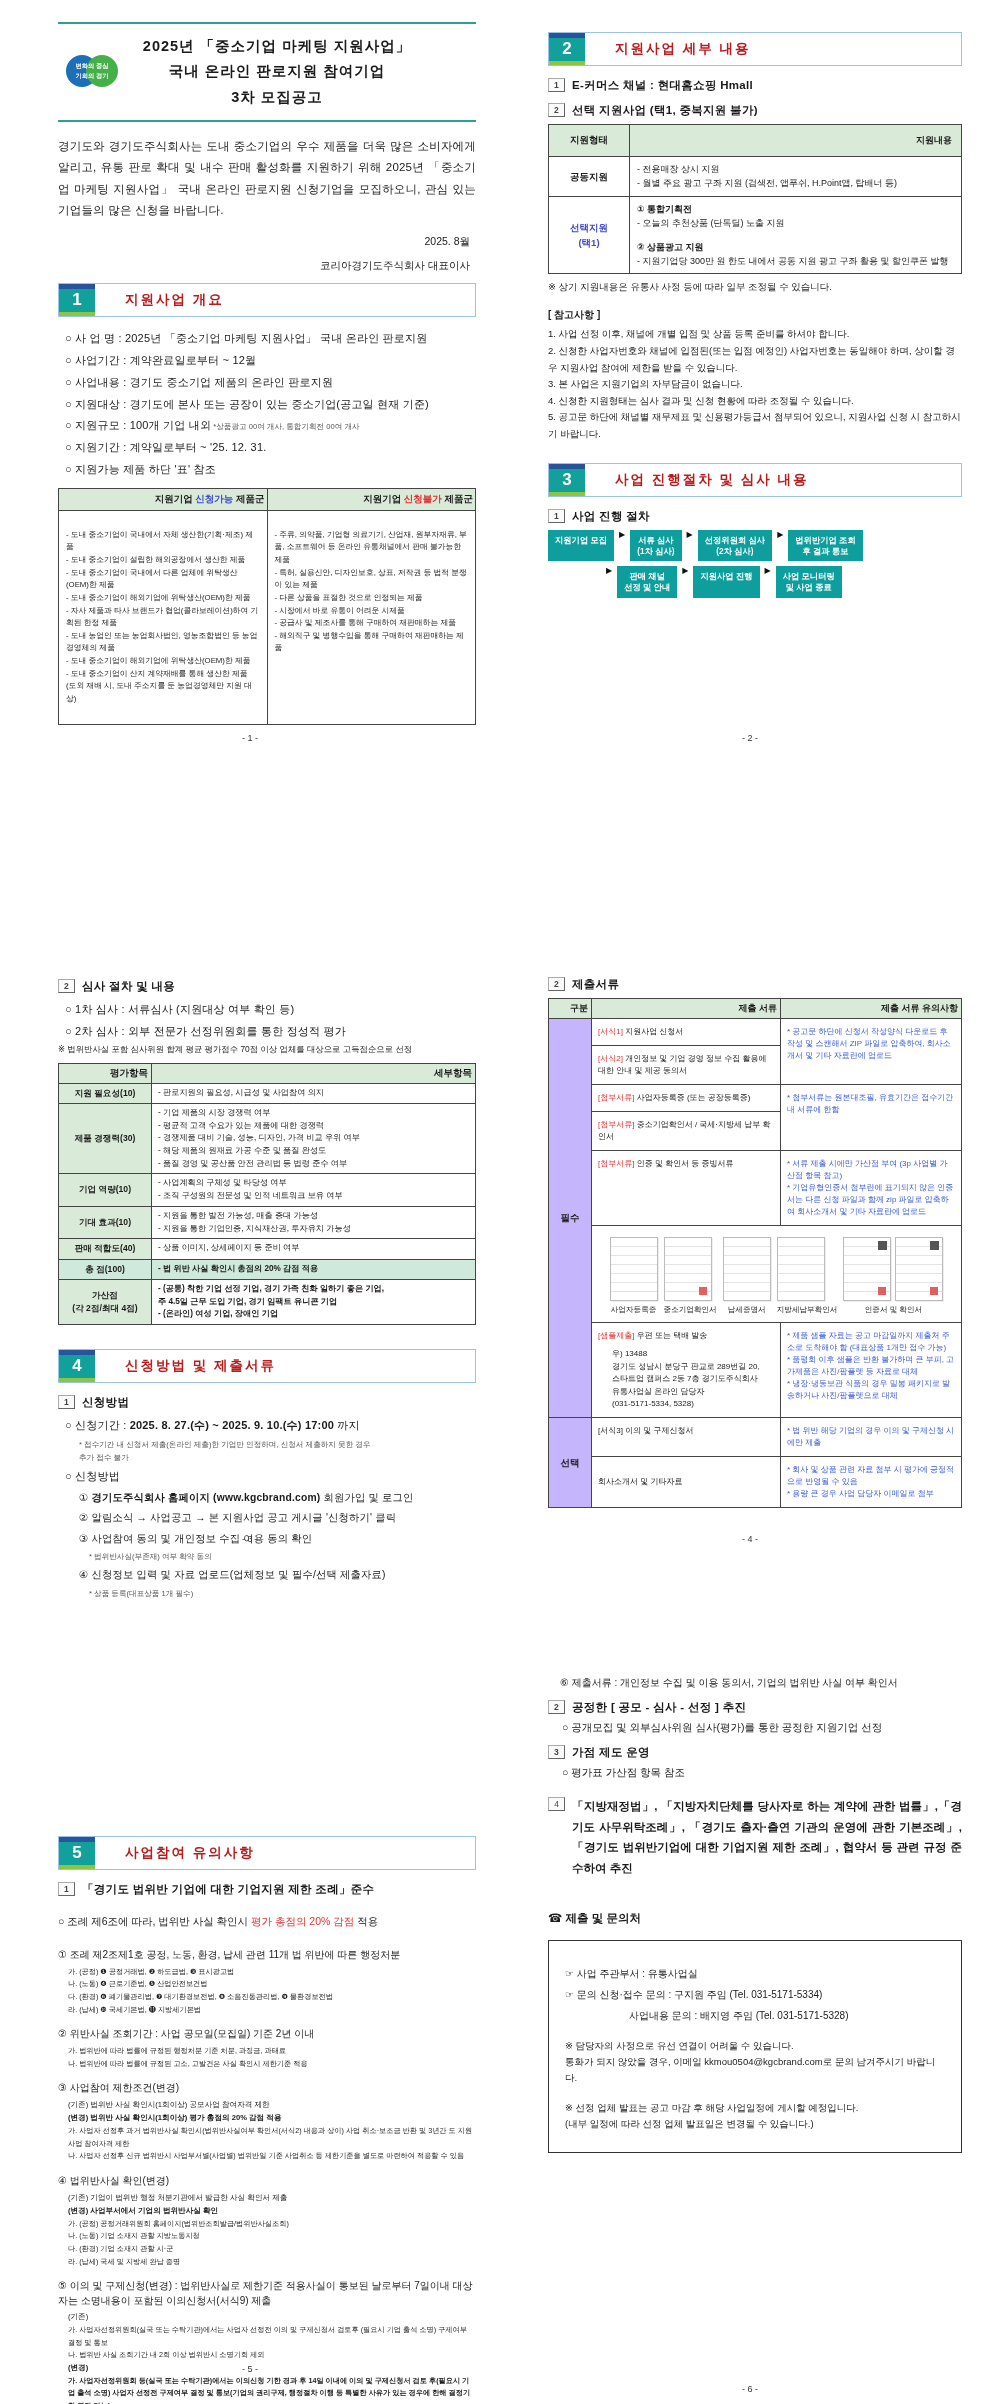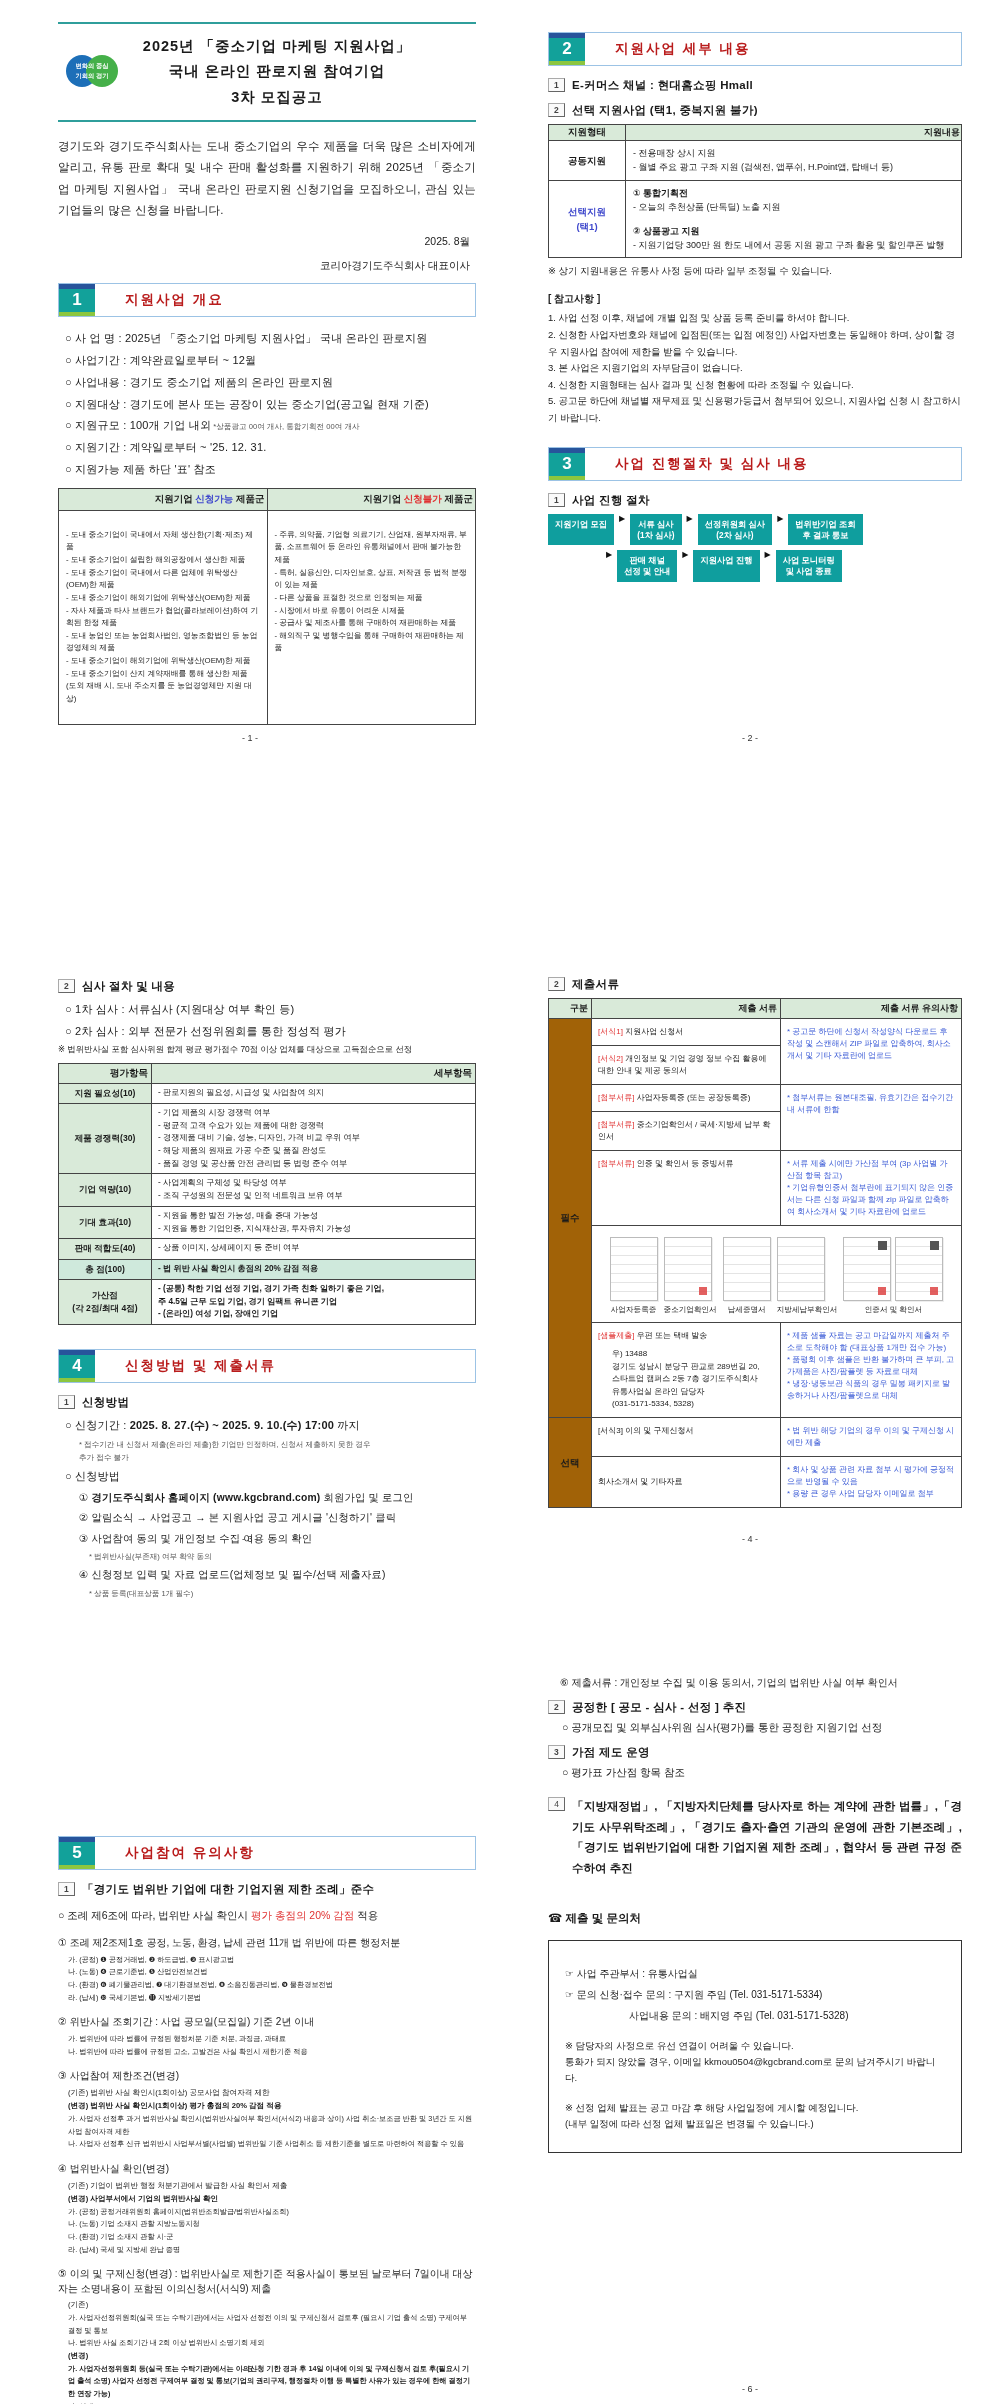--- a/index.html
+++ b/index.html
@@ -40,21 +40,21 @@
   .ltxt{position:absolute;left:0;top:9px;width:56px;text-align:center;color:#fff;font-size:6.3px;font-weight:bold;line-height:1.55;}
   .intro{font-size:11.5px;line-height:1.85;margin-top:14px;text-align:justify;letter-spacing:.2px;}
   .dateline{text-align:right;font-size:10.5px;margin-top:14px;padding-right:6px;}
   .signline{text-align:right;font-size:10.5px;margin-top:10px;margin-bottom:10px;padding-right:6px;}
   .blist{font-size:11px;line-height:1.8;letter-spacing:.2px;margin:4px 0 8px;}
   .blist>div{margin:2px 7px;}
   .t1 th{font-size:9.5px;padding:4px 2px;}
   .t1 td{font-size:7.8px;line-height:1.62;padding:18px 7px;}
 
   
-  .t2 th{font-size:9px;padding:1px;}
+  .t2 th{font-size:9px;padding:9px;}
   .t2 td{font-size:9px;padding:5px 7px;line-height:1.6;}
   .t2 .c1{width:62px;text-align:center;font-weight:bold;vertical-align:middle;font-size:9.5px;}
   .note-s{font-size:9.5px;margin:7px 0 14px;color:#222;}
   .refs{font-size:9.5px;line-height:1.75;}
   .reft{font-weight:bold;font-size:10px;margin:12px 0 4px;}
   .flow{margin:6px 0;}
   .frow{display:flex;gap:5px;margin:5px 0;}
   .frow2{margin-left:58px;}
   .fbox{background:#0f9e9e;color:#fff;font-weight:bold;font-size:8.3px;line-height:1.3;text-align:center;padding:5px 7px;white-space:pre-line;}
   .farw{color:#111;font-size:8px;}
@@ -63,34 +63,34 @@
   .note8{font-size:8.4px;margin:2px 0 8px;color:#222;}
   .t3 th{font-size:9.5px;padding:3px;}
   .t3 .ic{width:86px;background:#d9ead9;text-align:center;font-weight:bold;font-size:8.6px;vertical-align:middle;padding:3px 2px;}
   .t3 td{font-size:8.2px;line-height:1.55;padding:3px 6px;}
   .t3 .tot td{background:#cfe9dc;font-weight:bold;}
   .m0{margin-top:0}
 
   
   .t4 th{font-size:9px;padding:3px;}
   .t4 td{font-size:8px;line-height:1.5;padding:7px 6px;}
-  .t4 .grp{width:30px;background:#a16207;text-align:center;font-weight:bold;font-size:9.5px;vertical-align:middle;}
+  .t4 .grp{width:30px;background:#c4b5fd;text-align:center;font-weight:bold;font-size:9.5px;vertical-align:middle;}
   .t4 .note{width:168px;color:#3b5bd6;}
   .addr{margin-top:6px;padding-left:14px;line-height:1.55;}
   .thumbs{display:flex;align-items:flex-end;justify-content:center;gap:6px;padding:4px 0 0;}
   .fig{text-align:center;}
   .figrow{display:flex;gap:4px;justify-content:center;}
   .thumb{width:46px;height:62px;border:1px solid #bbb;background:
     repeating-linear-gradient(to bottom,#fff 0 8px,#e4e4e4 8px 9px);position:relative;box-shadow:1px 1px 0 #eee;}
   .stamp::after{content:"";position:absolute;right:4px;bottom:5px;width:8px;height:8px;background:#d44;opacity:.85;}
   .qr::before{content:"";position:absolute;right:3px;top:3px;width:9px;height:9px;background:#555;}
   .figlab{font-size:7.6px;margin-top:3px;color:#222;}
 
   
-  .p5 .l1{font-size:10.5px;line-height:1.7;margin:10px 0;}
+  .p5 .l1{font-size:10.5px;line-height:1.7;margin:16px 0;}
   .p5 .l2{font-size:10px;line-height:1.6;margin:10px 0 3px;}
   .p5 .l3{font-size:7.2px;line-height:1.75;color:#222;margin-left:10px;}
   .p5 .l4{font-size:7.6px;line-height:1.7;margin-left:10px;}
 
   
   .p6 .l6{font-size:10px;margin:4px 0 10px;padding-left:12px;}
   .p6 .ol{font-size:10.5px;margin:5px 0 10px;padding-left:14px;}
   .p6 .law{font-size:11.5px;font-weight:bold;line-height:1.8;text-align:justify;margin:6px 0;}
   .cbox{border:1.5px solid #333;padding:20px 16px 16px;margin-top:14px;}
   .cbox .cl{font-size:10px;line-height:1.7;margin:4px 0;}

